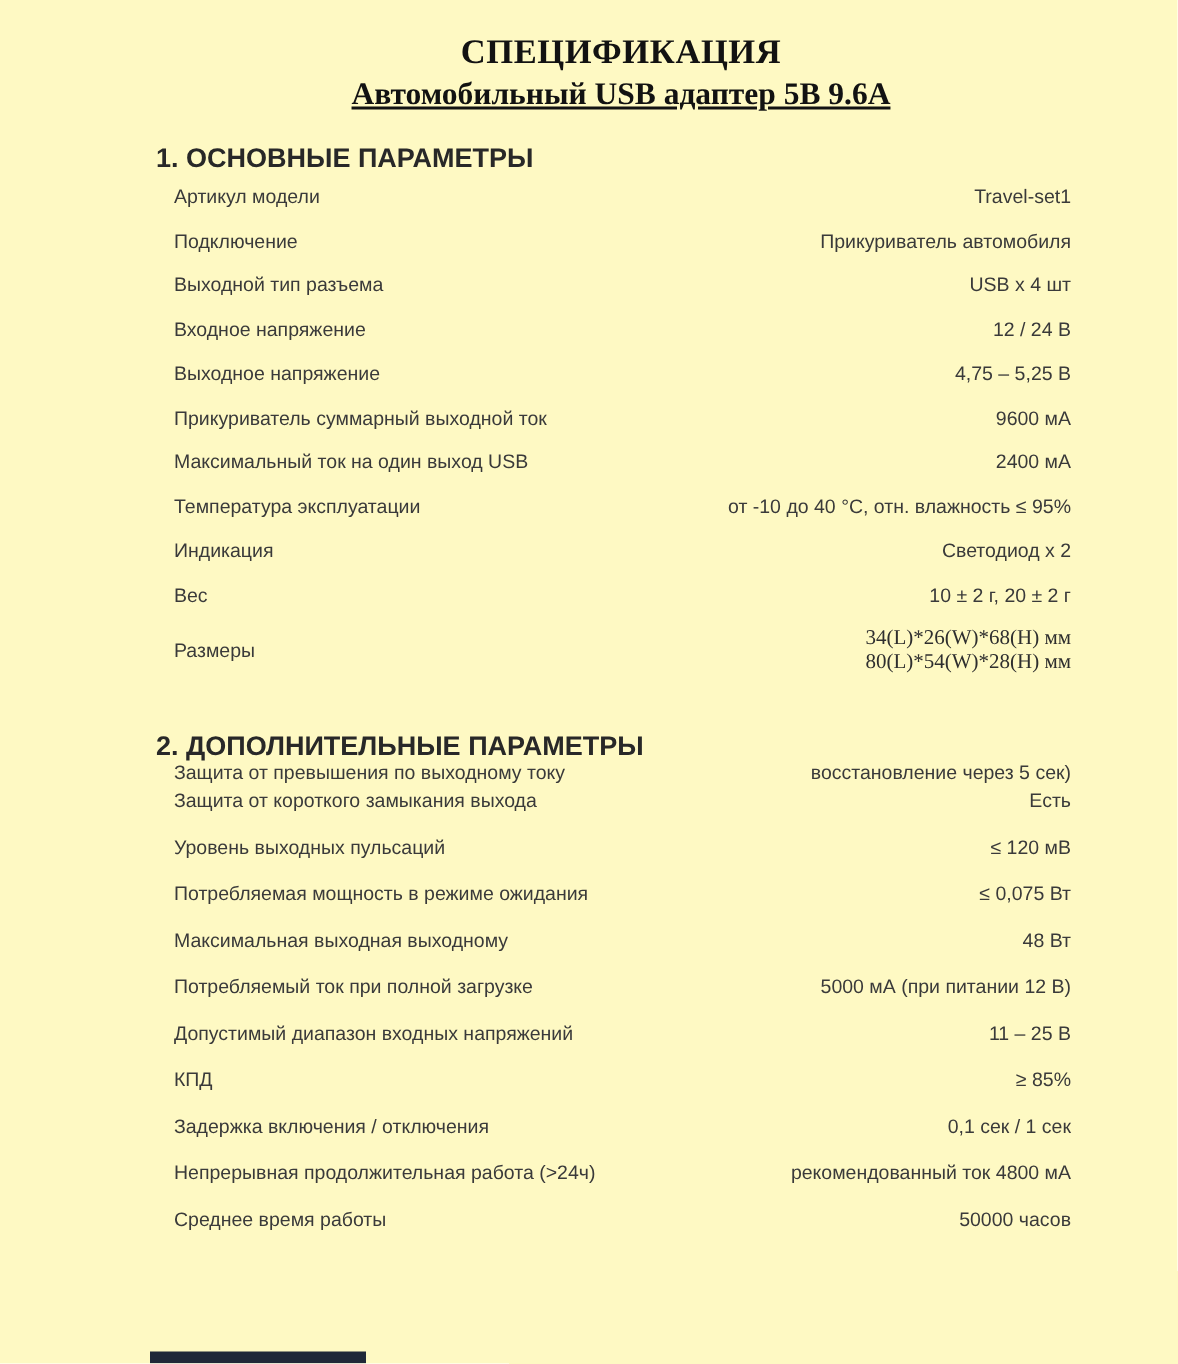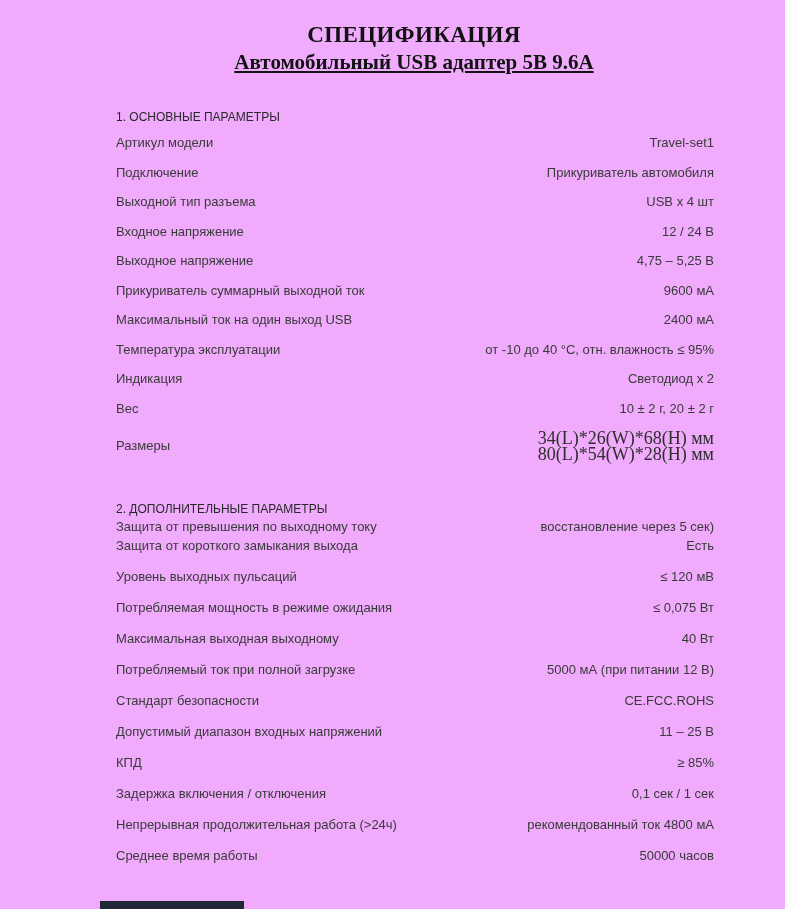--- a/index.html
+++ b/index.html
@@ -3,21 +3,21 @@
 <meta charset="utf-8">
 <style>
   * { box-sizing: border-box; }
   html, body { margin: 0; padding: 0; background: #ffffff; }
   body { font-family: "Liberation Sans", sans-serif; }
 
   .page {
     position: relative;
     width: 785px;
     height: 909px;
-    background: #f0abfc;
+    background: #fef9c3;
     overflow: hidden;
   }
 
   .titles {
     position: absolute;
     left: 104px;
     top: 21px;
     width: 620px;
     text-align: center;
     font-family: "Liberation Serif", serif;
@@ -36,23 +36,23 @@
   }
 
   .content {
     position: absolute;
     left: 104px;
     top: 97px;
     width: 610px;
   }
 
   .section-heading {
-    margin: 12px;
-    font-size: 12px;
-    font-weight: 400;
+    margin: 0;
+    font-size: 18px;
+    font-weight: 700;
     line-height: 16px;
     color: #282828;
   }
   .section--main .section-heading { margin-bottom: 10px; }
   .section--secondary { margin-top: 39px; }
   .section--secondary .section-heading { margin-bottom: 2px; }
 
   .row {
     display: flex;
     align-items: center;
@@ -69,21 +69,21 @@
     white-space: nowrap;
     flex: 0 0 auto;
   }
   .row-value {
     text-align: right;
     margin-left: auto;
   }
   .row-value-line { display: block; }
   .row--serif-value .row-value {
     font-family: "Liberation Serif", serif;
-    font-size: 18px;
+    font-size: 14px;
     line-height: 16px;
     color: #2e2e2e;
   }
   .section--main .row.row--tall { margin-bottom: 13.5px; }
   .section--secondary .row.row--tall { margin-bottom: 3px; }
 
   .bottom-partial-bar {
     position: absolute;
     left: 100px;
     top: 901px;
@@ -199,33 +199,27 @@
           </div>
           <div class="row">
             <span class="row-label">Потребляемая мощность в режиме ожидания</span>
             <span class="row-value">
               <span class="row-value-line">≤ 0,075 Вт</span>
             </span>
           </div>
           <div class="row">
             <span class="row-label">Максимальная выходная выходному</span>
             <span class="row-value">
-              <span class="row-value-line">40 Вт</span>
+              <span class="row-value-line">48 Вт</span>
             </span>
           </div>
           <div class="row">
             <span class="row-label">Потребляемый ток при полной загрузке</span>
             <span class="row-value">
               <span class="row-value-line">5000 мА (при питании 12 В)</span>
-            </span>
-          </div>
-          <div class="row">
-            <span class="row-label">Стандарт безопасности</span>
-            <span class="row-value">
-              <span class="row-value-line">CE.FCC.ROHS</span>
             </span>
           </div>
           <div class="row">
             <span class="row-label">Допустимый диапазон входных напряжений</span>
             <span class="row-value">
               <span class="row-value-line">11 – 25 В</span>
             </span>
           </div>
           <div class="row">
             <span class="row-label">КПД</span>

